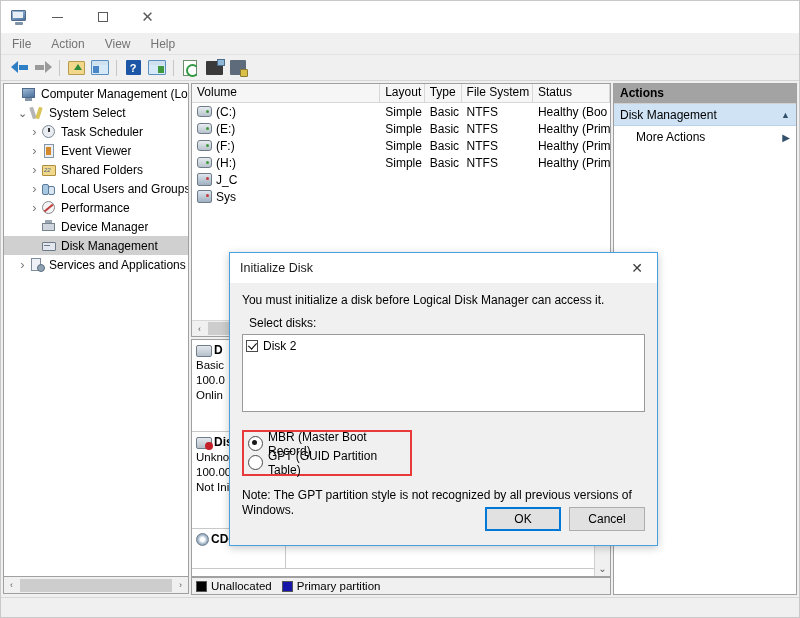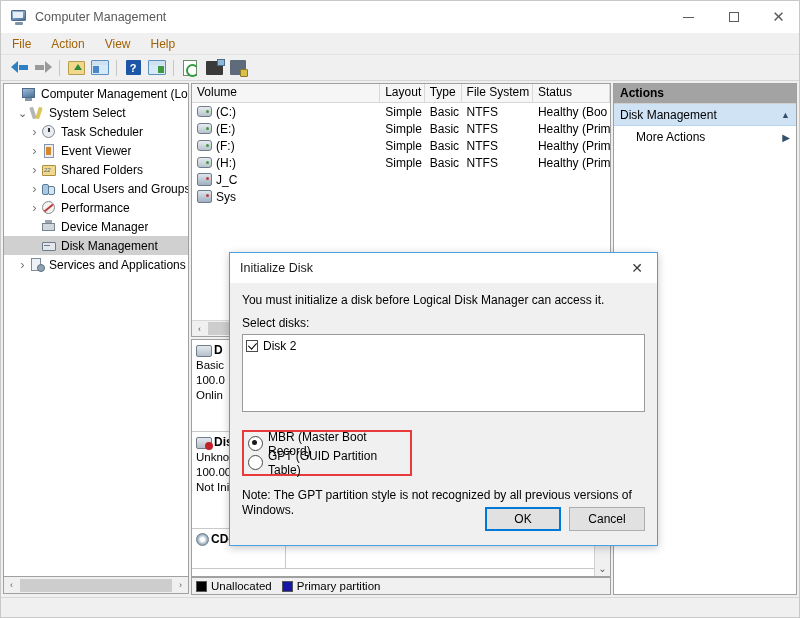--- a/index.html
+++ b/index.html
@@ -58,21 +58,21 @@
   .wb-max { width: 10px; height: 10px; border: 1px solid #5a5a5a; box-sizing: border-box; }
   .wb-close { font-size: 15px; line-height: 15px; font-family: "DejaVu Sans", sans-serif; }
 
   
   .menubar {
     position: absolute; left: 0; top: 32px; width: 800px; height: 22px;
     background: #f0f0f0; display: flex; align-items: center;
     border-bottom: 1px solid #e2e2e2; box-sizing: border-box;
   }
   .menu-item {
-    padding: 16px 9px; font-size: 12px; color: #a16207; margin-left: 2px;
+    padding: 16px 9px; font-size: 12px; color: #737373; margin-left: 2px;
   }
 
   
   .toolbar {
     position: absolute; left: 0; top: 54px; width: 800px; height: 26px;
     background: #f0f0f0; display: flex; align-items: center;
     border-bottom: 1px solid #d5d5d5; box-sizing: border-box;
   }
   .tb-btn {
     width: 22px; height: 22px; margin: 0 1px;
@@ -350,21 +350,21 @@
     height: 30px; background: #ffffff; display: flex; align-items: center;
     padding: 0 0 0 10px; box-sizing: border-box;
   }
   .dlg-title .t { flex: 1; font-size: 12.5px; color: #1a1a1a; }
   .dlg-close {
     width: 40px; height: 29px; display: flex; align-items: center; justify-content: center;
     color: #3a3a3a; font-size: 14px; font-family: "DejaVu Sans", sans-serif;
   }
   .dlg-body { padding: 10px 12px 0 12px; font-size: 12px; box-sizing: border-box; }
   .dlg-p { margin: 0 0 8px 0; line-height: 15px; }
-  .dlg-label { margin: 0 0 4px 0; }
+  .dlg-label { margin: 0 0 4px 7px; }
   .disk-listbox {
     height: 78px; background: #ffffff; border: 1px solid #9a9a9a;
     box-sizing: border-box; padding: 3px;
   }
   .dlb-item { display: flex; align-items: center; height: 16px; font-size: 12px; }
   .cbx {
     width: 12px; height: 12px; background: #fff; border: 1px solid #4a4a4a;
     box-sizing: border-box; margin-right: 5px; position: relative; flex: none;
   }
   .cbx.checked:after {
@@ -399,21 +399,20 @@
 <body>
 
 <div id="app">
 
   <div class="titlebar">
     <div class="title-icon">
       <div class="mon"></div>
         <div class="glyph"></div>
         <div class="base"></div>
     </div>
-    <div class="title-text">Computer Management</div>
     <div class="win-btns">
       <div class="win-btn">
           <div class="wb-min"></div>
         </div>
       <div class="win-btn">
           <div class="wb-max"></div>
         </div>
       <div class="win-btn close">
           <span class="wb-close">✕</span>
         </div>

